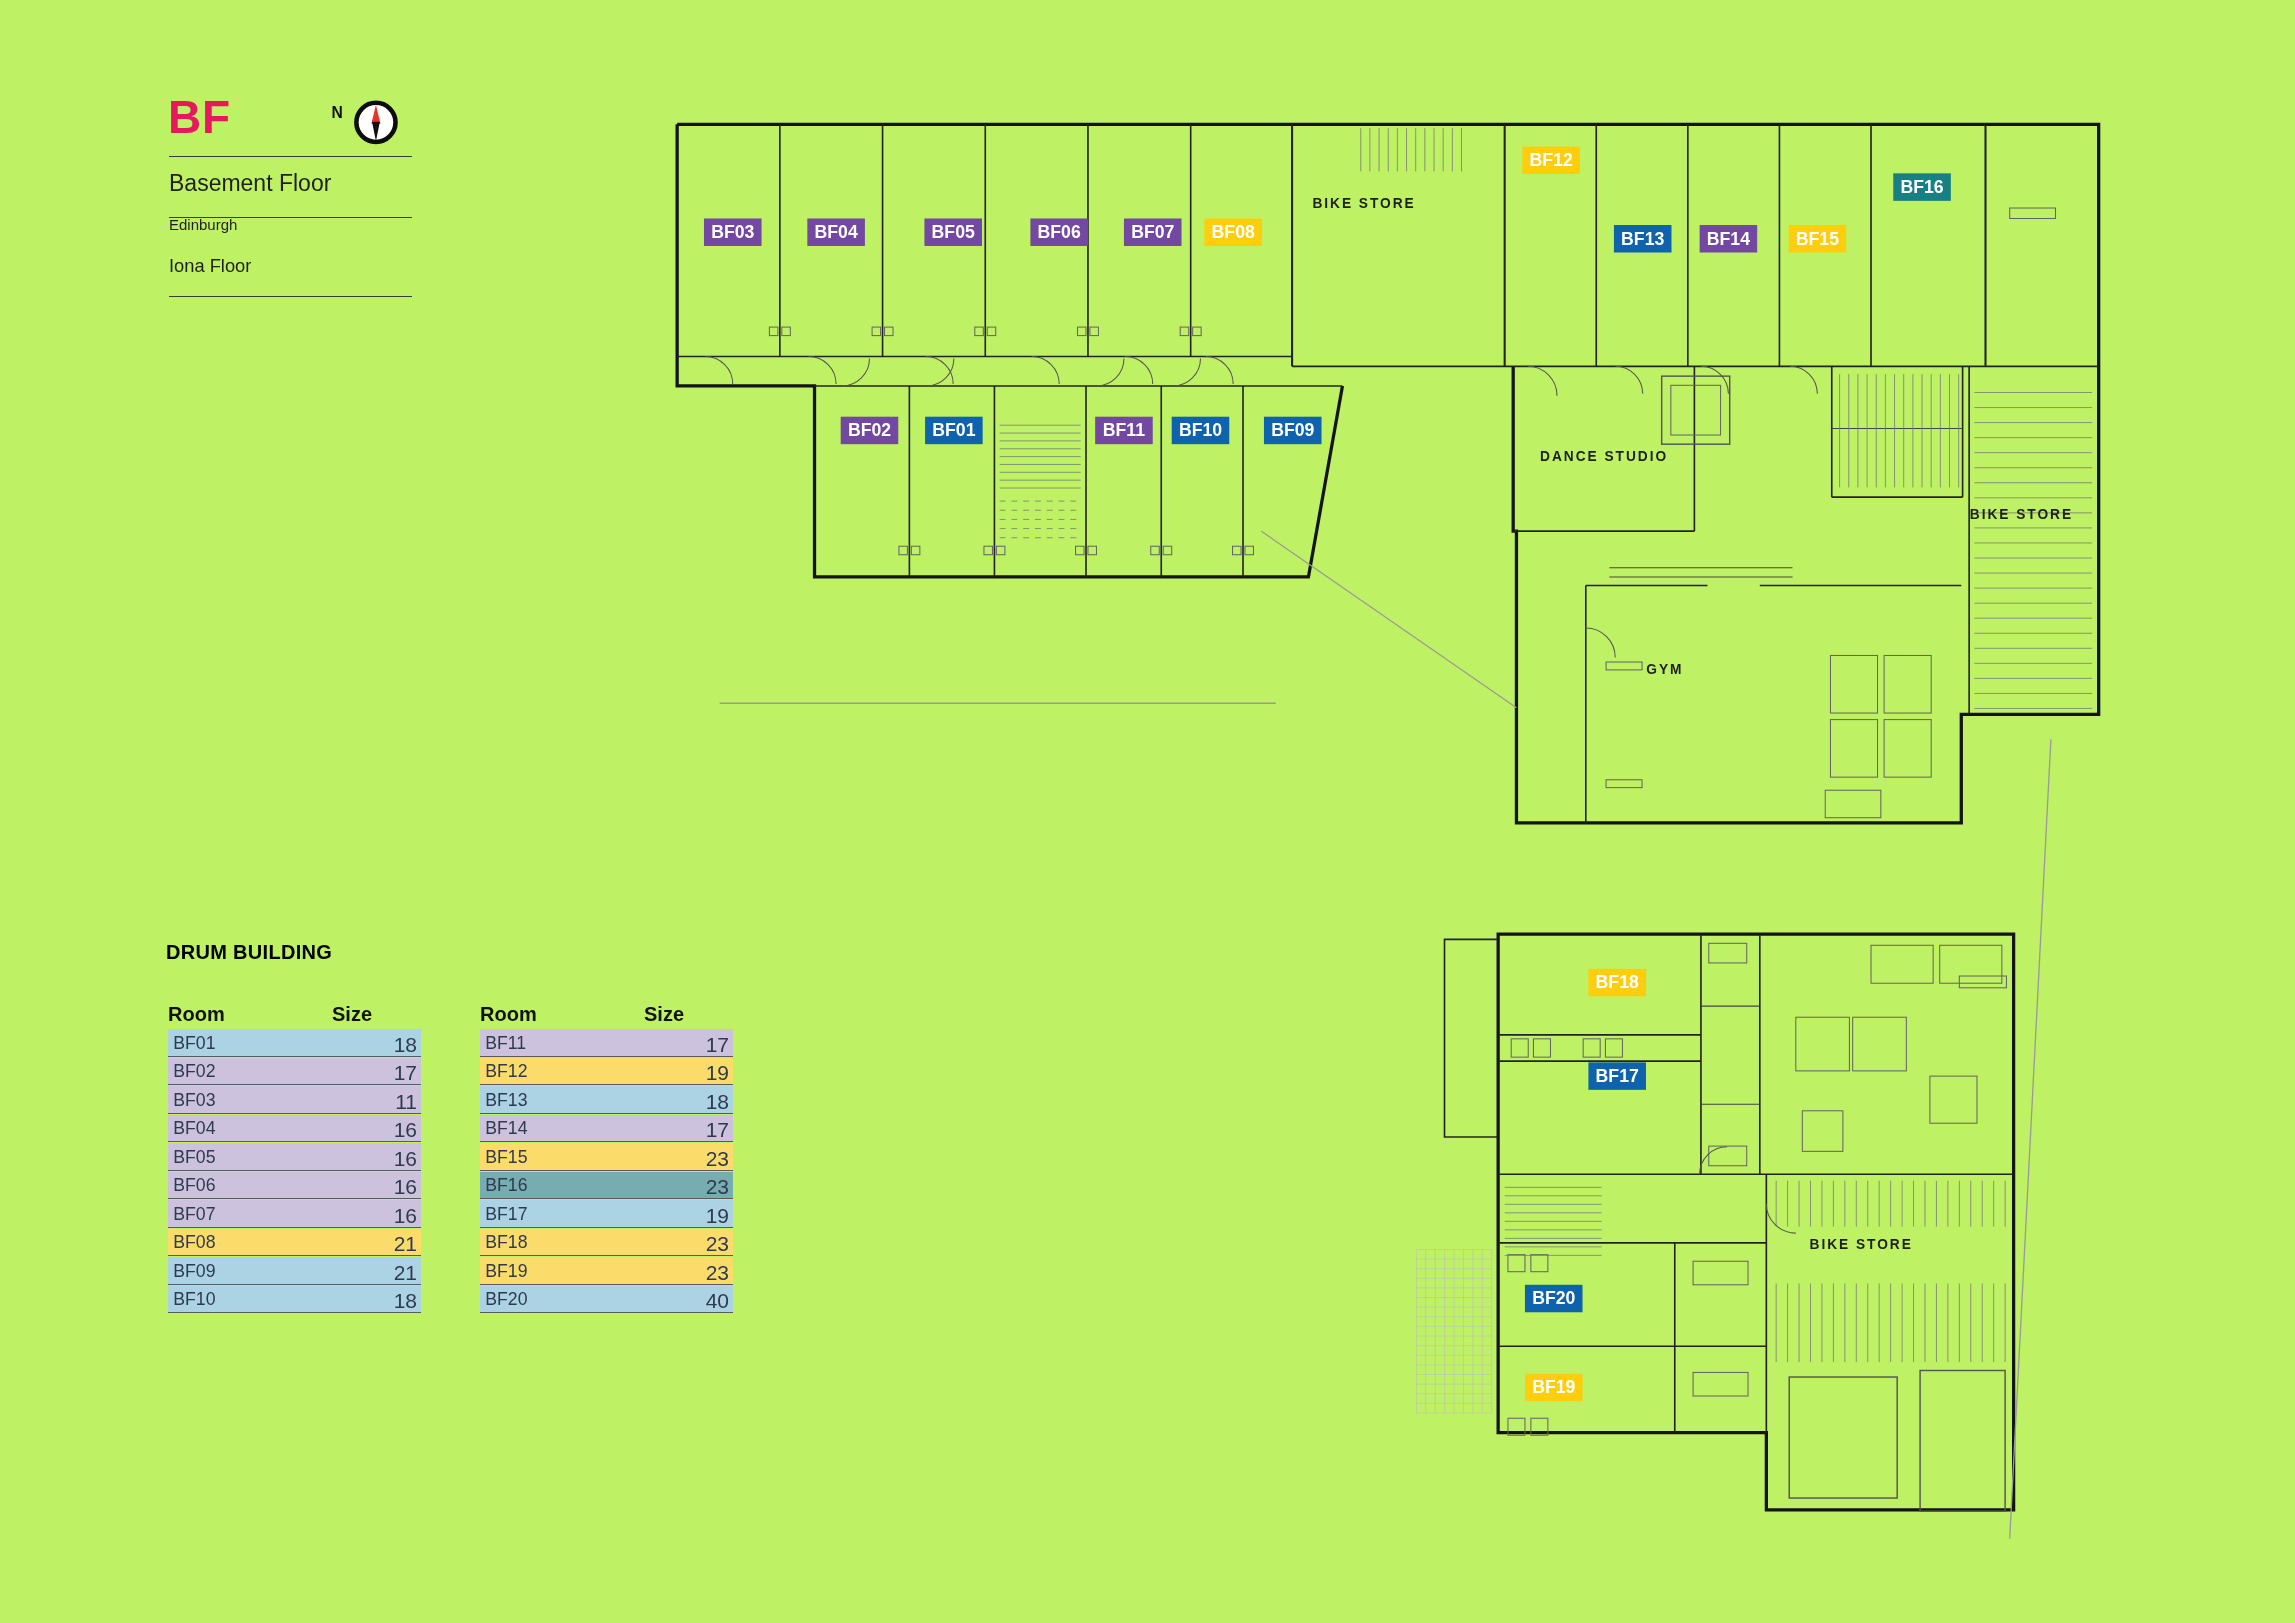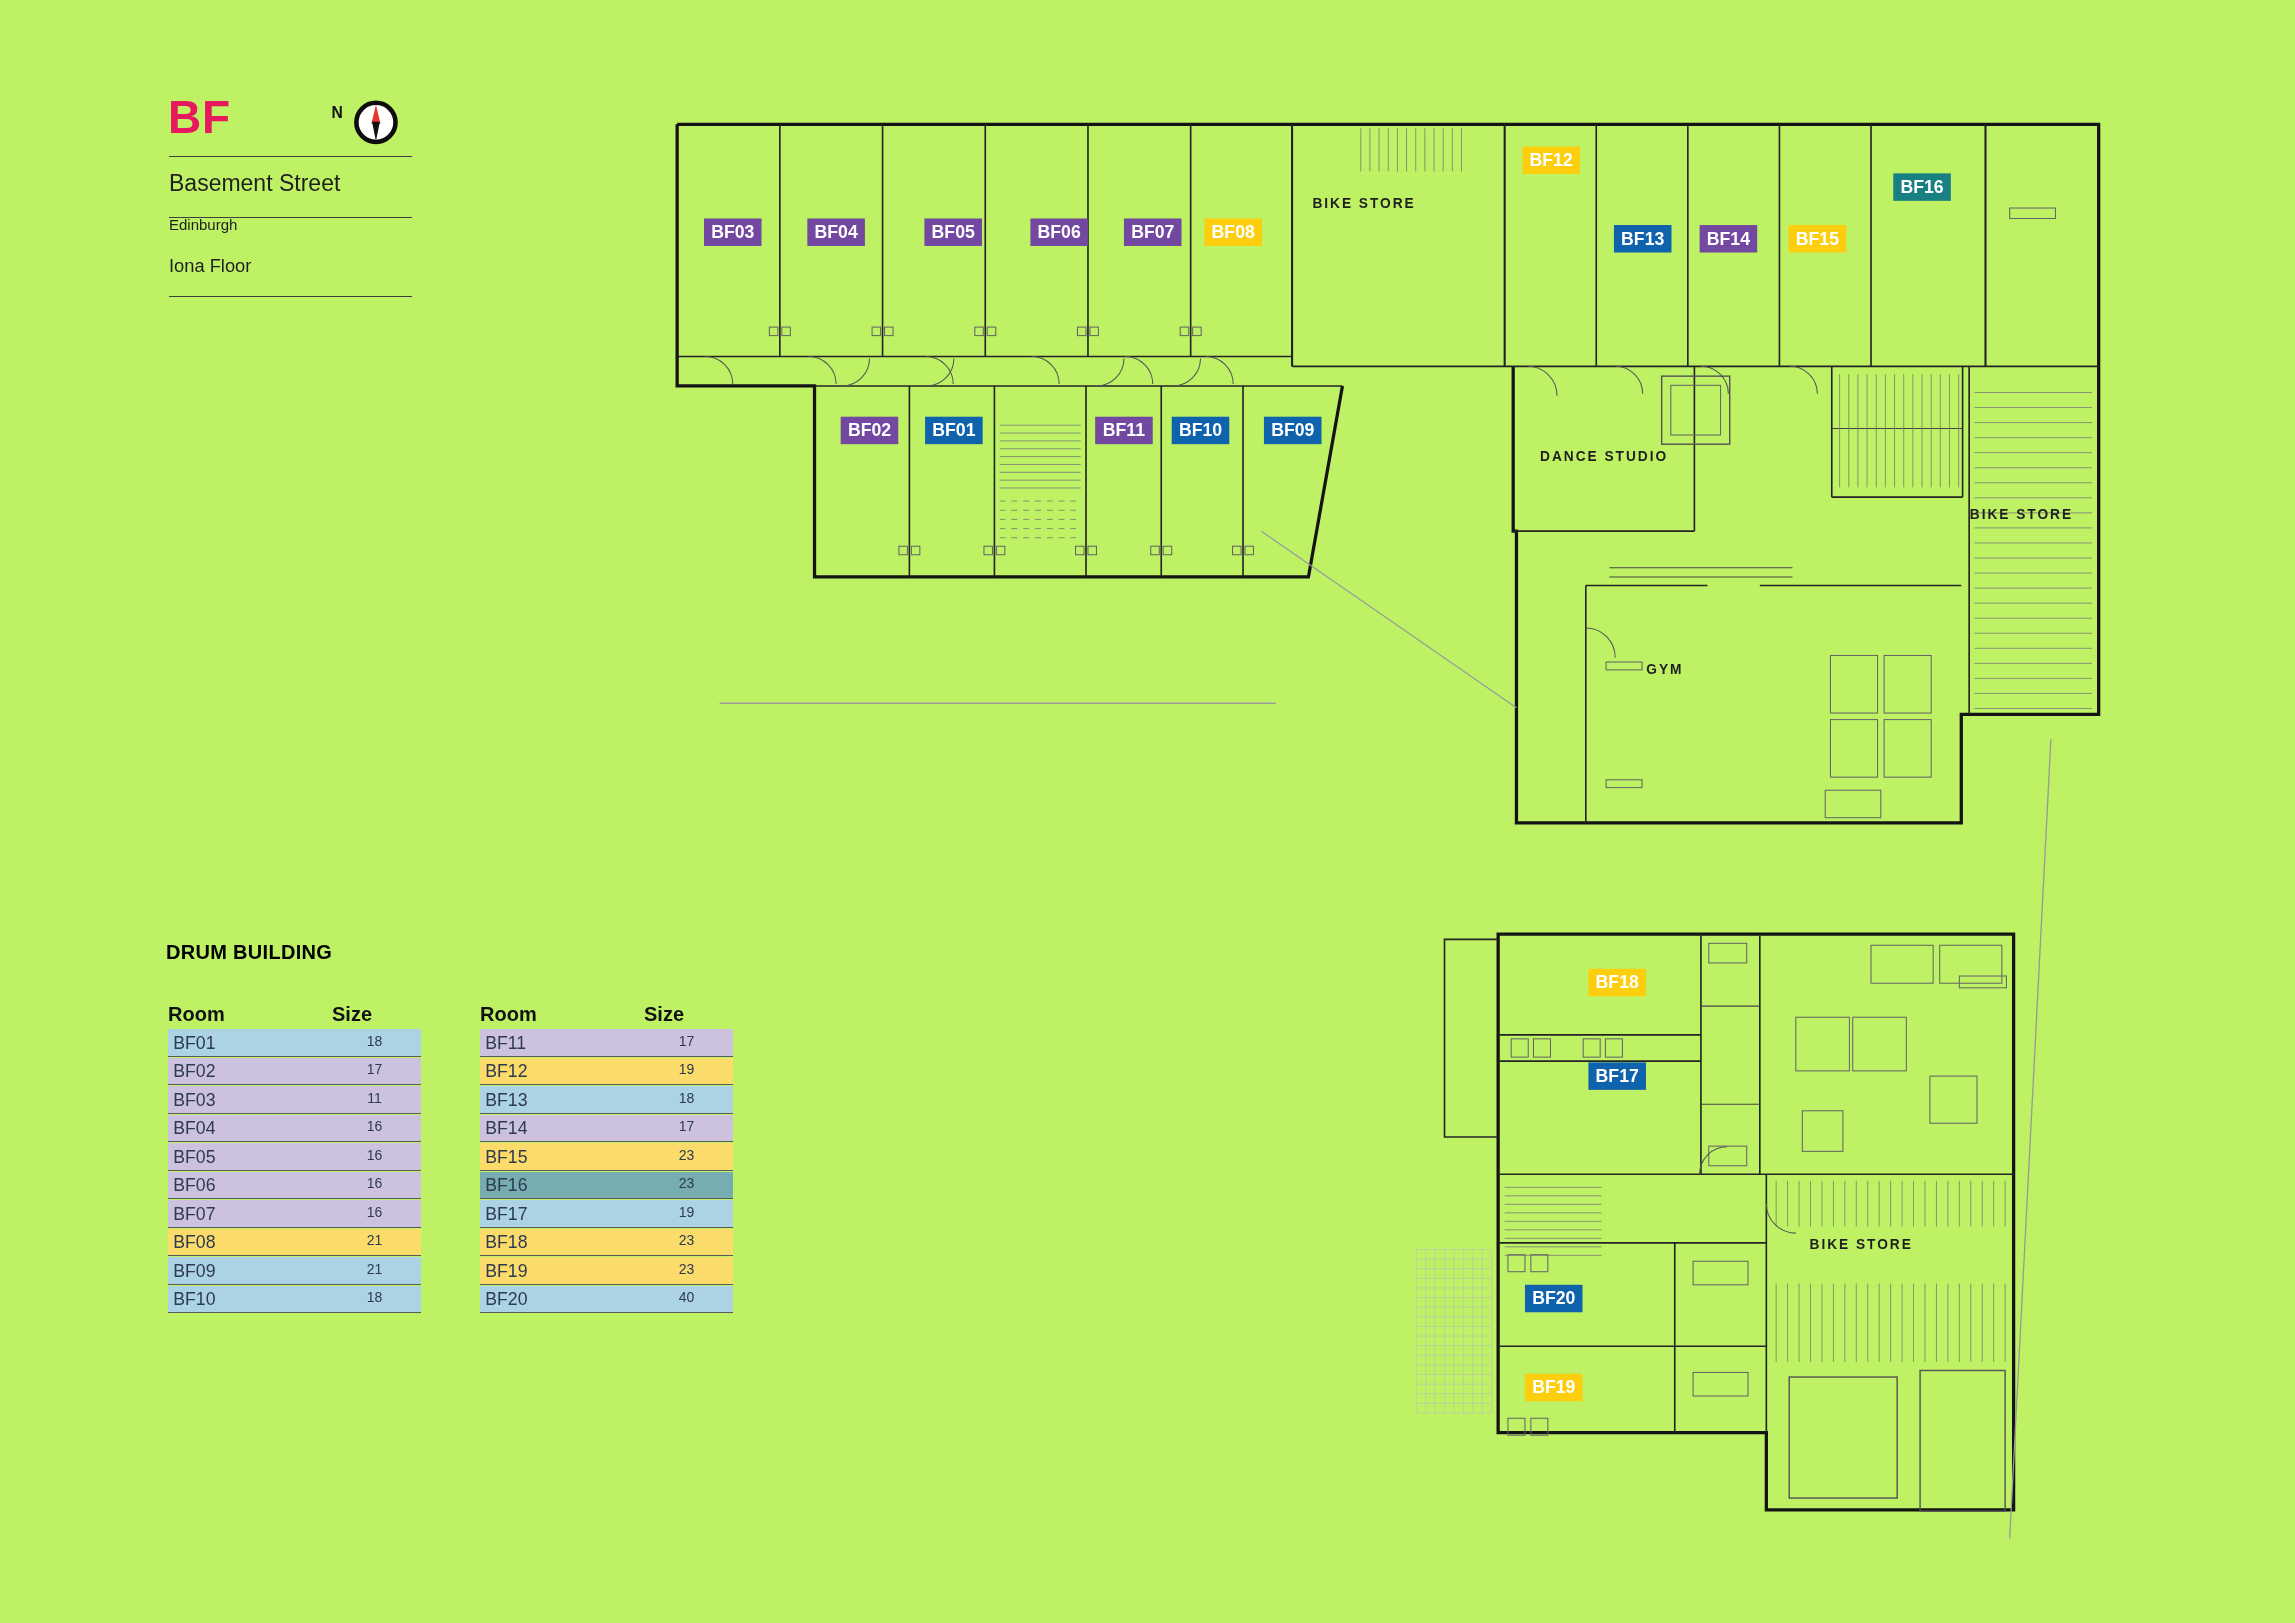--- a/index.html
+++ b/index.html
@@ -21,21 +21,21 @@
   
   .bldg-title{left:166px;top:941px;font-size:20px;font-weight:800;letter-spacing:0.3px;color:#000;text-align:center;}
   .rtable{width:253px;}
   .t1{left:168px;top:1000px;}
   .t2{left:480px;top:1000px;}
   .thead{position:relative;height:29px;font-size:20px;font-weight:800;color:#111;}
   .thead .h-room{position:absolute;left:0;top:2.6px;}
   .thead .h-size{position:absolute;left:164px;top:2.6px;width:89px;}
   .t-row{position:relative;height:27.5px;margin-bottom:1px;border-bottom:0.7px solid #5a5a5a;box-sizing:border-box;}
   .t-room{position:absolute;left:5.2px;top:3.9px;font-size:17.7px;color:#2d3a50;}
-  .t-size{position:absolute;left:164px;top:3.9px;width:85px;text-align:center;font-size:14px;color:#2d3a50;}
+  .t-size{position:absolute;left:164px;top:3.9px;width:85px;text-align:right;font-size:21px;color:#2d3a50;}
   
   svg.plan{left:0;top:0;}
   svg text{font-family:"Liberation Sans", sans-serif;}
   .wall-outer{stroke:#141414;stroke-width:5;fill:none;}
   .wall{stroke:#232323;stroke-width:2.5;fill:none;}
   .wall-med{stroke:#232323;stroke-width:3.2;fill:none;}
   .wall-lt{stroke:#444;stroke-width:1.6;fill:none;}
   .h1{stroke:#777;stroke-width:1.2;fill:none;}
   .grid{stroke:#bdbdbd;stroke-width:0.9;fill:none;}
   .furn{stroke:#666;stroke-width:1.6;fill:none;}
@@ -53,21 +53,21 @@
   <div class="abs floor-code" style="color: rgb(230, 24, 94);">BF</div>
 
   <svg class="abs compass" width="79" height="62" viewBox="0 0 120 95">
     <text x="8" y="38" font-size="24" font-weight="bold" fill="#111">N</text>
     <circle cx="76" cy="45" r="30" fill="#fff" stroke="#0d0d0d" stroke-width="7"></circle>
     <polygon points="76,18 69,47 83,47" fill="#e8352c"></polygon>
     <polygon points="70,44 82,44 76,74" fill="#111"></polygon>
   </svg>
 
   <div class="abs rule" style="top:156px"></div>
-  <div class="abs floor-name">Basement Street</div>
+  <div class="abs floor-name">Basement Floor</div>
   <div class="abs rule" style="top:217px"></div>
   <div class="abs city">Edinburgh</div>
   <div class="abs street">Iona Floor</div>
   <div class="abs rule" style="top:296px"></div>
 
 
   <div class="abs bldg-title">DRUM BUILDING</div>
   <div class="abs rtable t1" id="table1">
       <div class="thead">
         <span class="h-room">Room</span>

